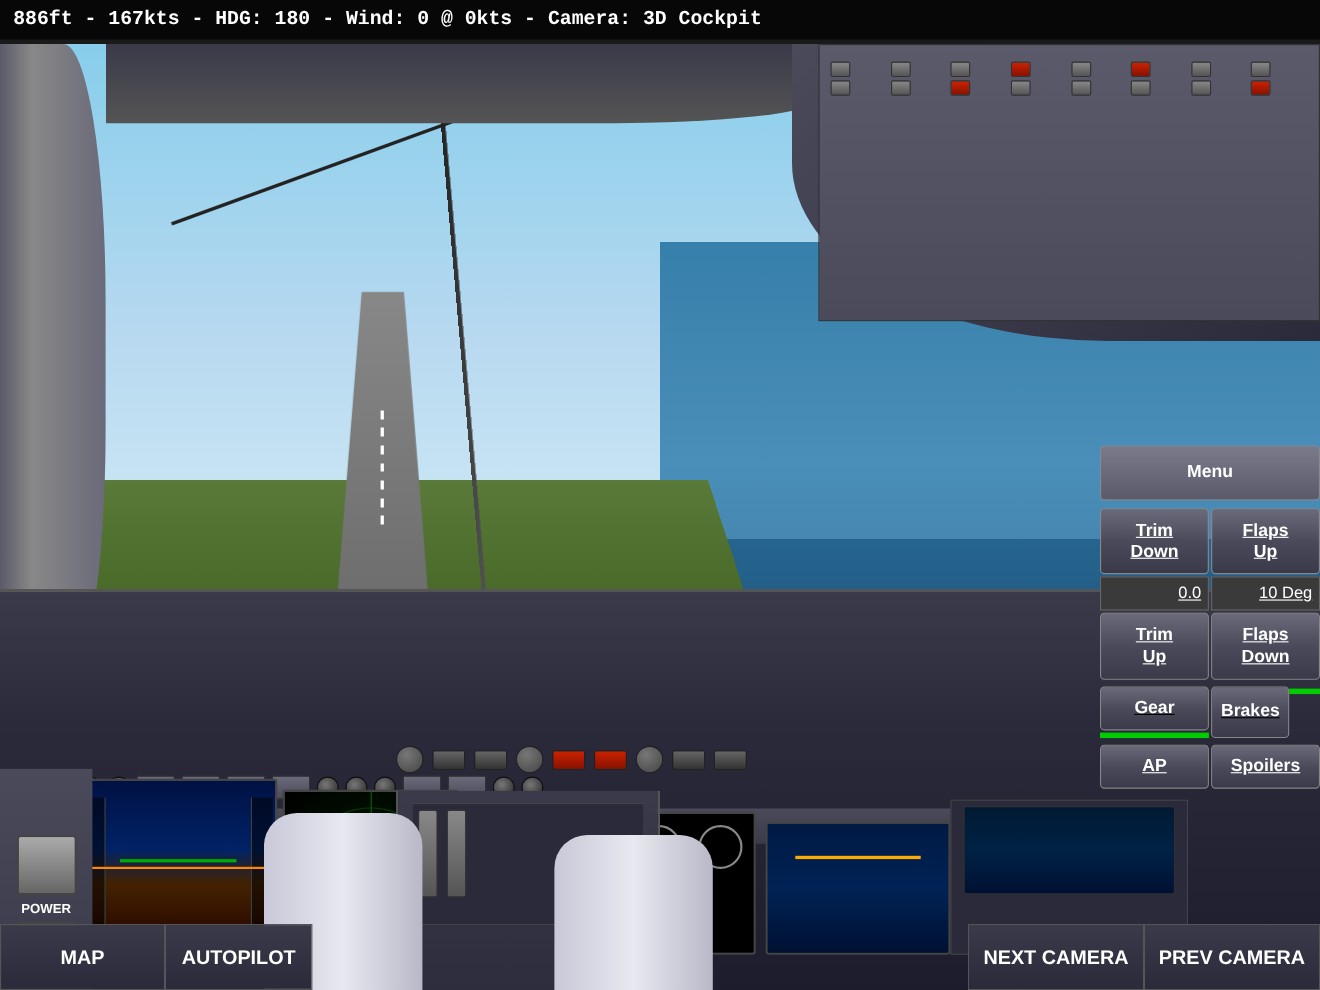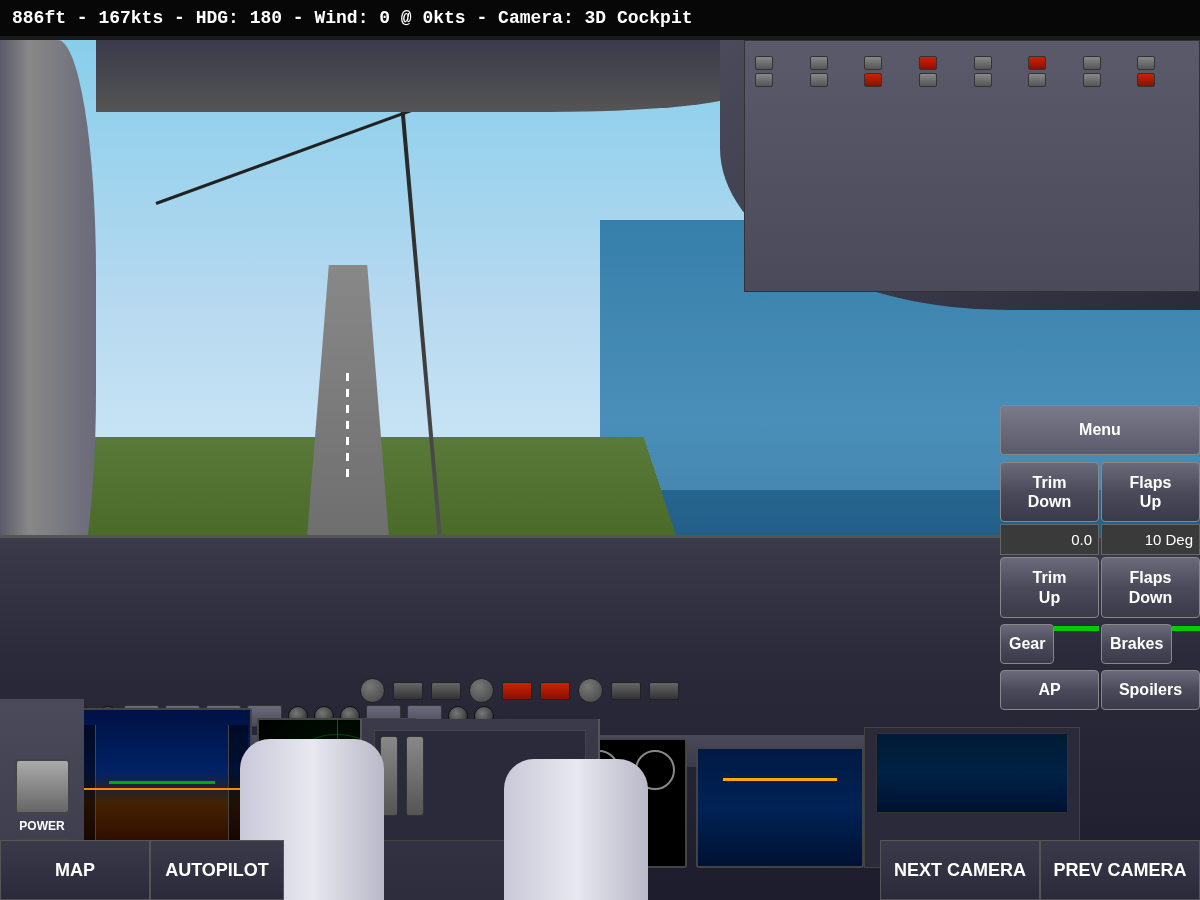--- a/index.html
+++ b/index.html
@@ -560,20 +560,21 @@
       margin-top: 45px;
     }
 
     .ctrl-row {
       display: flex;
       gap: 2px;
     }
 
     .ctrl-half {
       flex: 1;
+      text-decoration: underline;
     }
 
     .ctrl-value {
       background: #3a3a3a;
       border: 1px solid #666;
       color: #fff;
       font-size: 15px;
       text-align: right;
       padding: 6px;
     }
@@ -899,21 +900,21 @@
       <span>Trim
 Up</span>
     </div>
     <div class="ctrl-button ctrl-half" style="white-space: pre-line; line-height: 1.2;">
       <span>Flaps
 Down</span>
     </div>
   </div>
 
   <div class="ctrl-row" style="margin-top: 4px;">
-    <div class="ctrl-half" style="display:flex; flex-direction:row;">
+    <div class="ctrl-half" style="display:flex; flex-direction:column;">
       <div class="ctrl-button">
         <span>Gear</span>
       </div>
       <div class="ctrl-indicator ctrl-indicator-active"></div>
     </div>
     <div class="ctrl-half" style="display:flex; flex-direction:row;">
       <div class="ctrl-button">
         <span>Brakes</span>
       </div>
       <div class="ctrl-indicator ctrl-indicator-active"></div>

